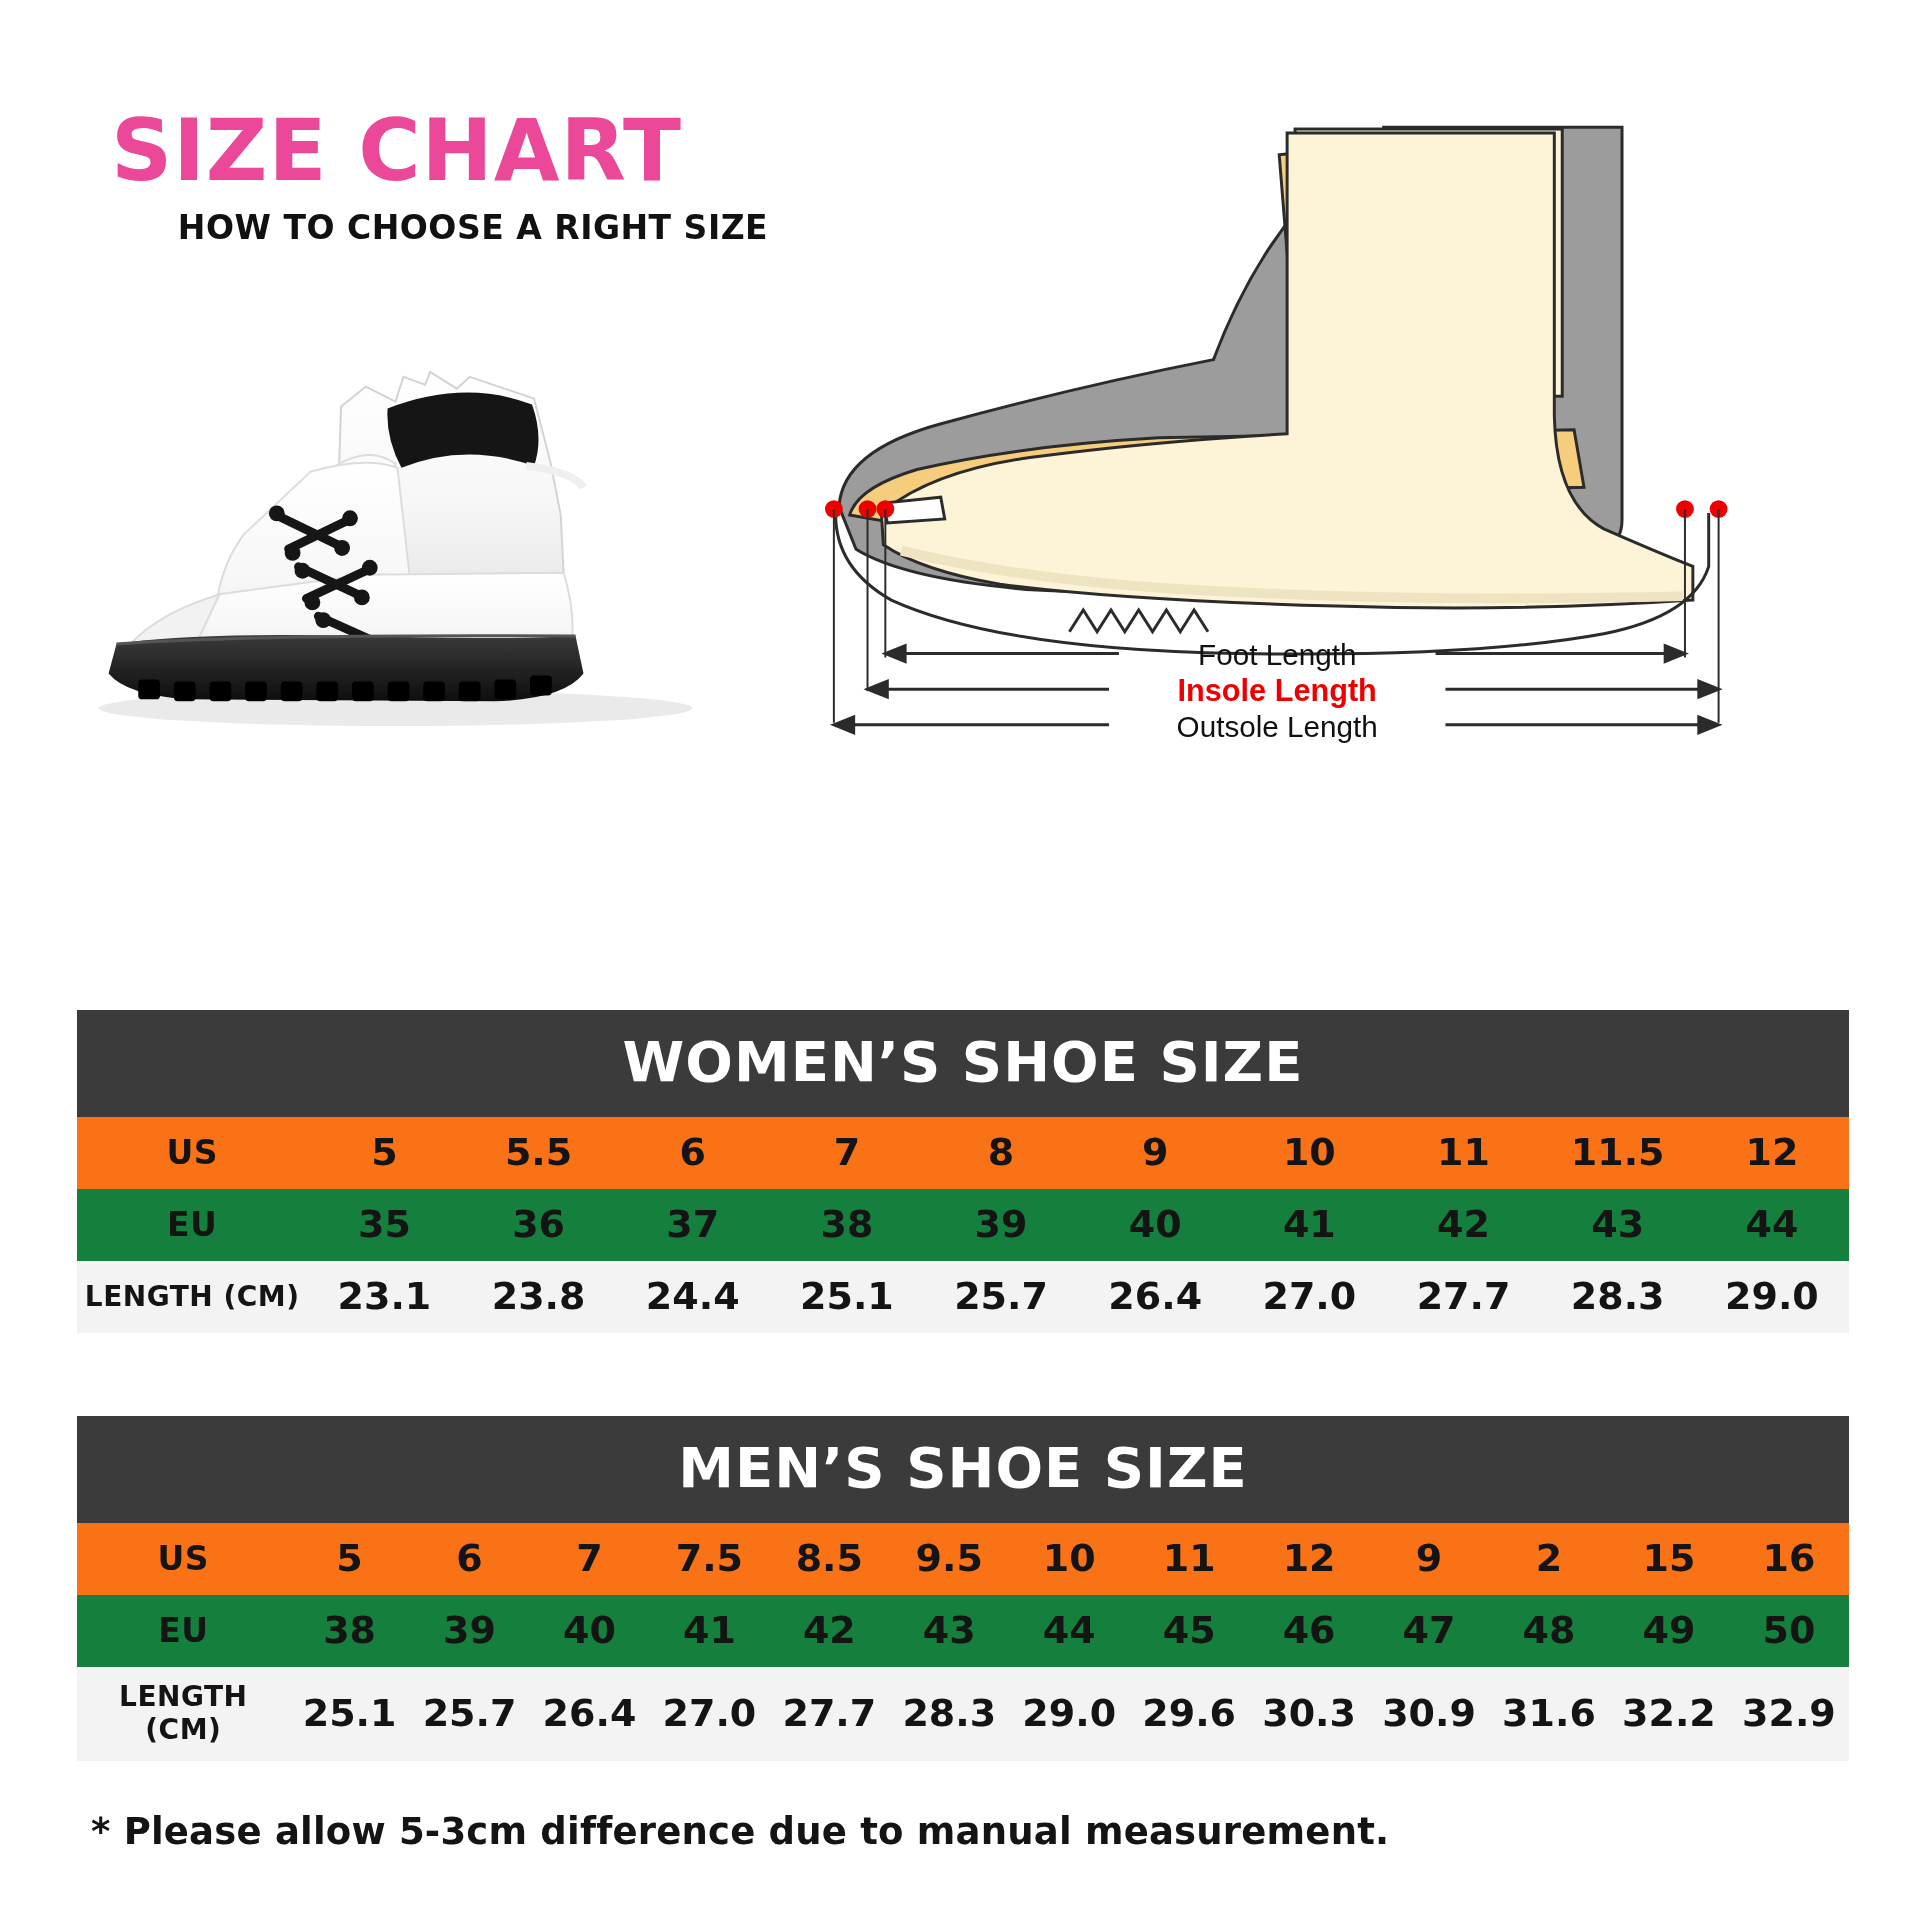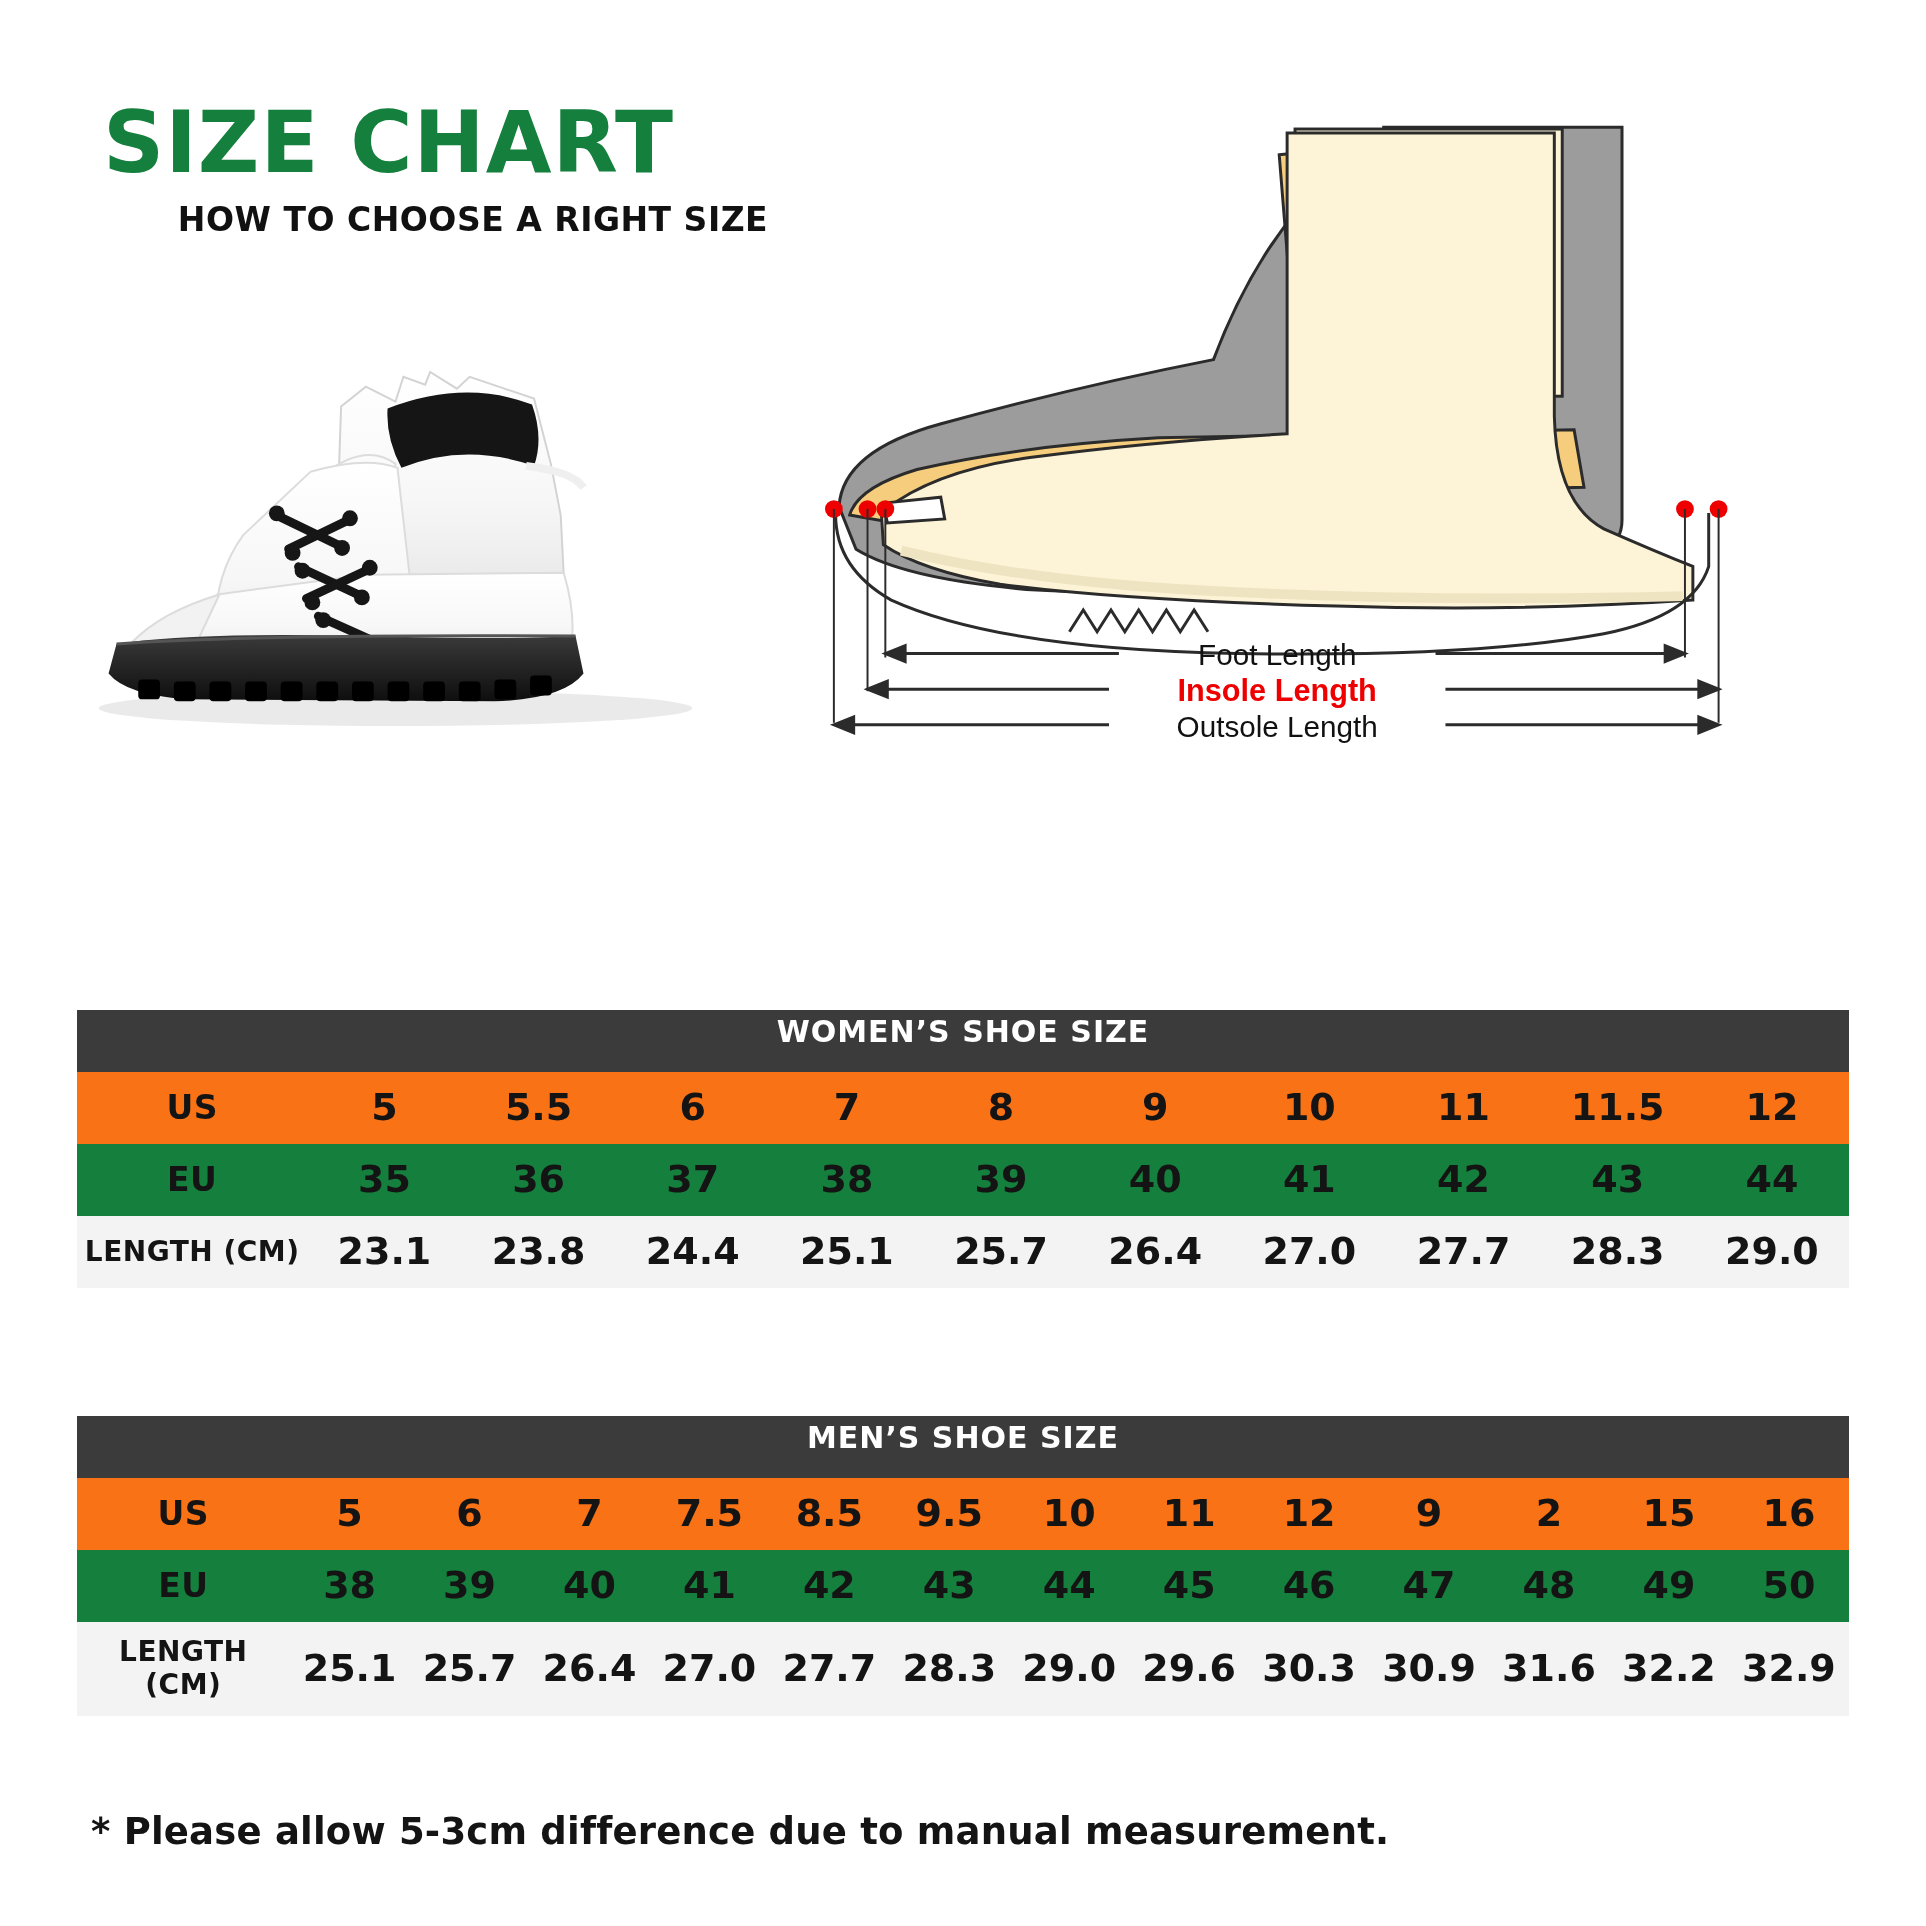--- a/index.html
+++ b/index.html
@@ -28,22 +28,22 @@
     left: 95px;
     top: 95px;
     width: 752px;
   }
   .title {
     font-family: "DejaVu Sans", sans-serif;
     font-weight: 700;
     font-size: 85px;
     letter-spacing: 1px;
     line-height: 0.95;
-    color: #15803d;
-    margin: 8px;
+    color: #ec4899;
+    margin: 16px;
   }
   .subtitle {
     font-family: "DejaVu Sans", sans-serif;
     font-weight: 700;
     font-size: 33px;
     letter-spacing: 0.5px;
     color: #111111;
     margin: 16px 0 0 4px;
     text-align: center;
   }
@@ -75,23 +75,23 @@
   }
   .tbl-women { top: 1010px; }
   .tbl-men   { top: 1416px; }
 
   .tbl-head {
     background: #3b3b3b;
     color: #ffffff;
     text-align: center;
     font-family: "DejaVu Sans", sans-serif;
     font-weight: 700;
-    font-size: 30px;
+    font-size: 56px;
     letter-spacing: 1px;
-    padding: 4px 0 23px;
+    padding: 19px 0 23px;
   }
   table {
     width: 100%;
     border-collapse: collapse;
     table-layout: fixed;
   }
   table td {
     text-align: center;
     font-family: "DejaVu Sans", sans-serif;
     font-weight: 700;

